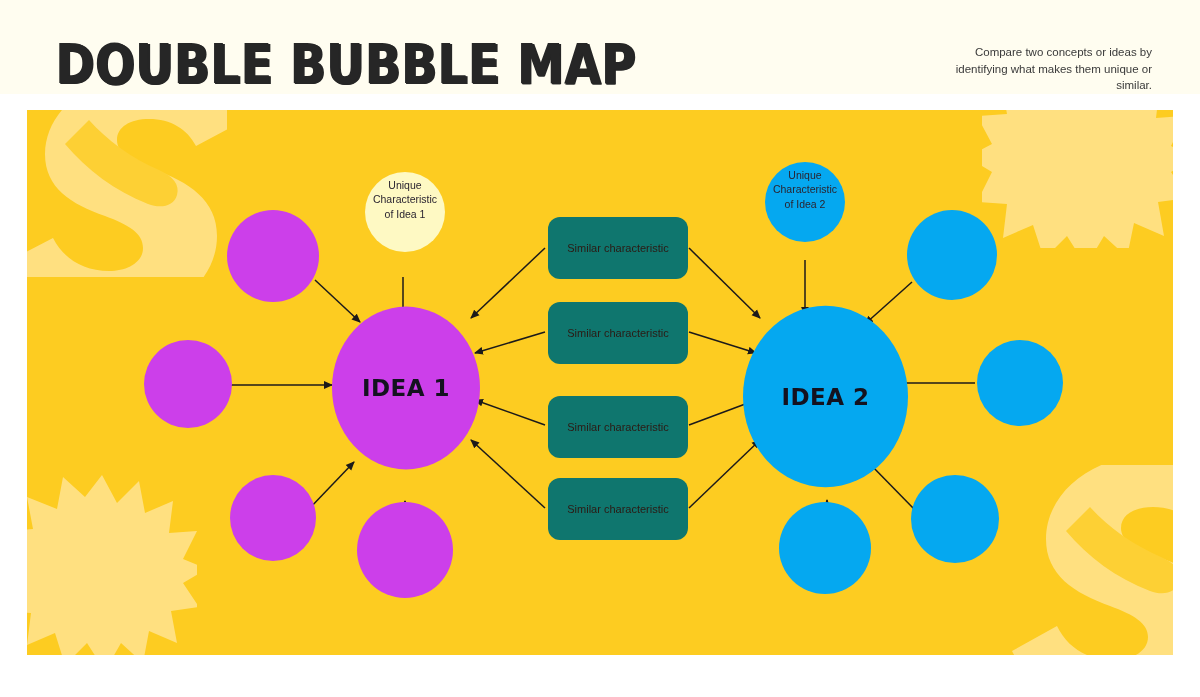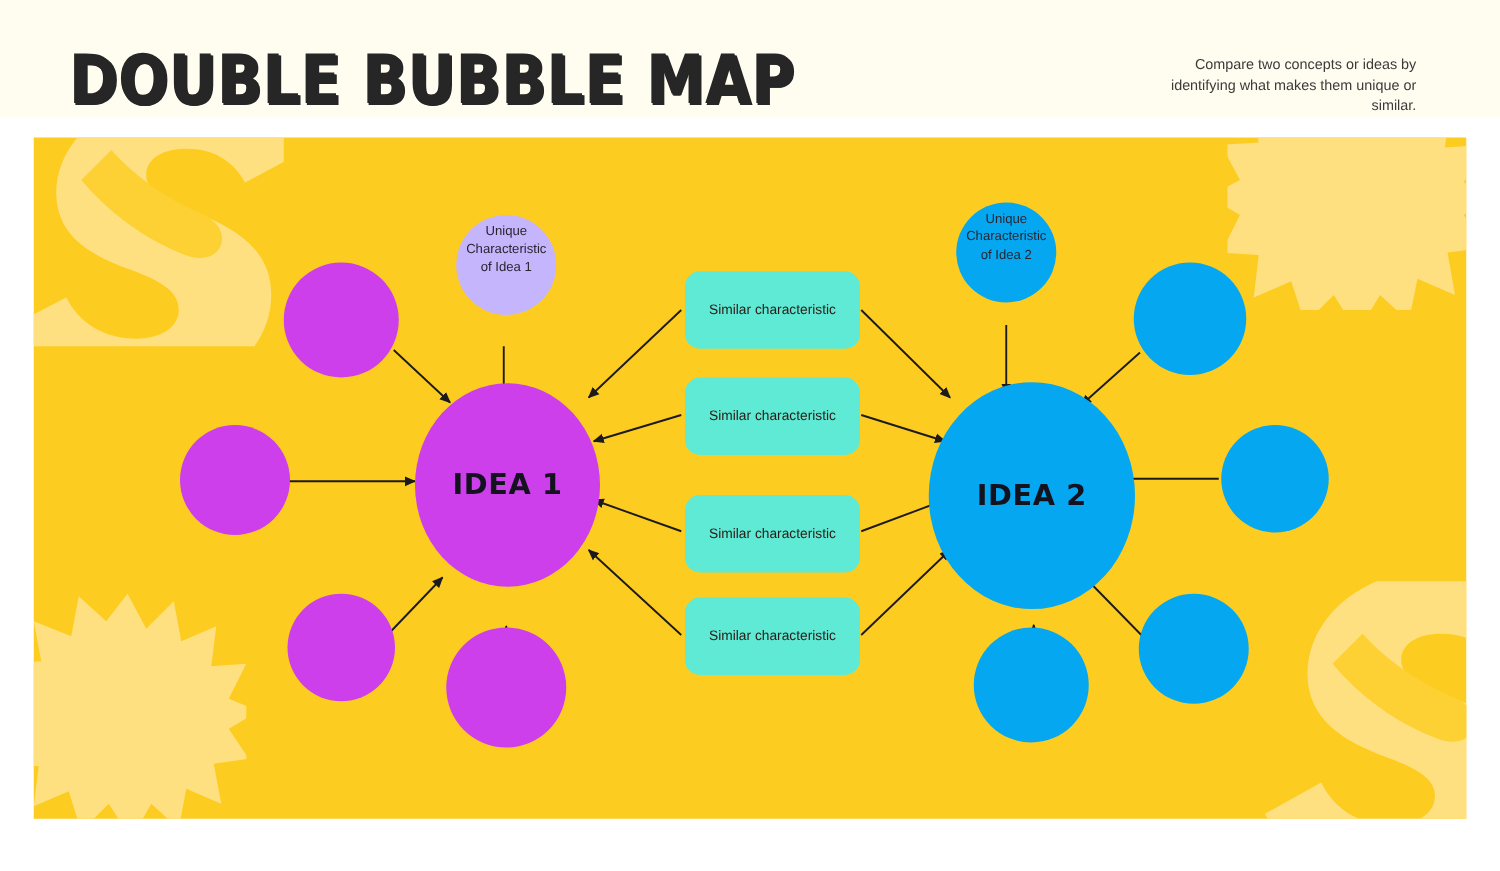--- a/index.html
+++ b/index.html
@@ -33,21 +33,21 @@
     letter-spacing: 0.5px;
     color: #262626;
     text-transform: uppercase;
     transform: scaleY(1.18) scaleX(1.02);
     transform-origin: left top;
     white-space: nowrap;
     text-shadow: 1px 1px 0 #262626, 2px 1px 0 #262626;
   }
   .page-subtitle {
     position: absolute;
-    right: 67px; top: 44px;
+    right: 48px; top: 44px;
     width: 210px;
     text-align: right;
     font-size: 11.5px;
     line-height: 1.45;
     color: #3a3a3a;
   }
 
   
   .canvas {
     position: absolute;
@@ -92,21 +92,21 @@
     font-size: 10.5px;
     line-height: 1.38;
     color: #2a2430;
     padding: 6px;
   }
 
   .bubble-plain { border-radius: 50%; }
 
   .similar-box {
     border-radius: 12px;
-    background: #5eead4;
+    background: #0f766e;
     display: flex;
     align-items: center;
     justify-content: center;
     text-align: center;
     font-size: 11px;
     color: #2c1a14;
     padding: 4px 8px;
   }
 </style>
 </head>
@@ -178,21 +178,21 @@
         <path d="M662,222 L729,243"></path>
         <path d="M662,315 L729,290"></path>
         <path d="M662,398 L733,330"></path>
       </g>
     </svg>
 
     <div class="node bubble-main" style="left:305px; top:204px; width:148px; height:148px; background:#cc3fea;">
       <span>IDEA 1</span>
     </div>
 
-    <div class="node bubble-unique" style="left:338px; top:62px; width:80px; height:80px; background:#c4b5fd;">
+    <div class="node bubble-unique" style="left:338px; top:62px; width:80px; height:80px; background:#fef9c3;">
       <span>Unique Characteristic of Idea 1</span>
     </div>
 
     <div class="node bubble-plain" style="left:200px; top:100px; width:92px; height:92px; background:#cc3fea;"></div>
     <div class="node bubble-plain" style="left:117px; top:230px; width:88px; height:88px; background:#cc3fea;"></div>
     <div class="node bubble-plain" style="left:203px; top:365px; width:86px; height:86px; background:#cc3fea;"></div>
     <div class="node bubble-plain" style="left:330px; top:392px; width:96px; height:96px; background:#cc3fea;"></div>
 
     <div class="node similar-box" style="left:521px; top:107px; width:140px; height:62px;">
       <span>Similar characteristic</span>

